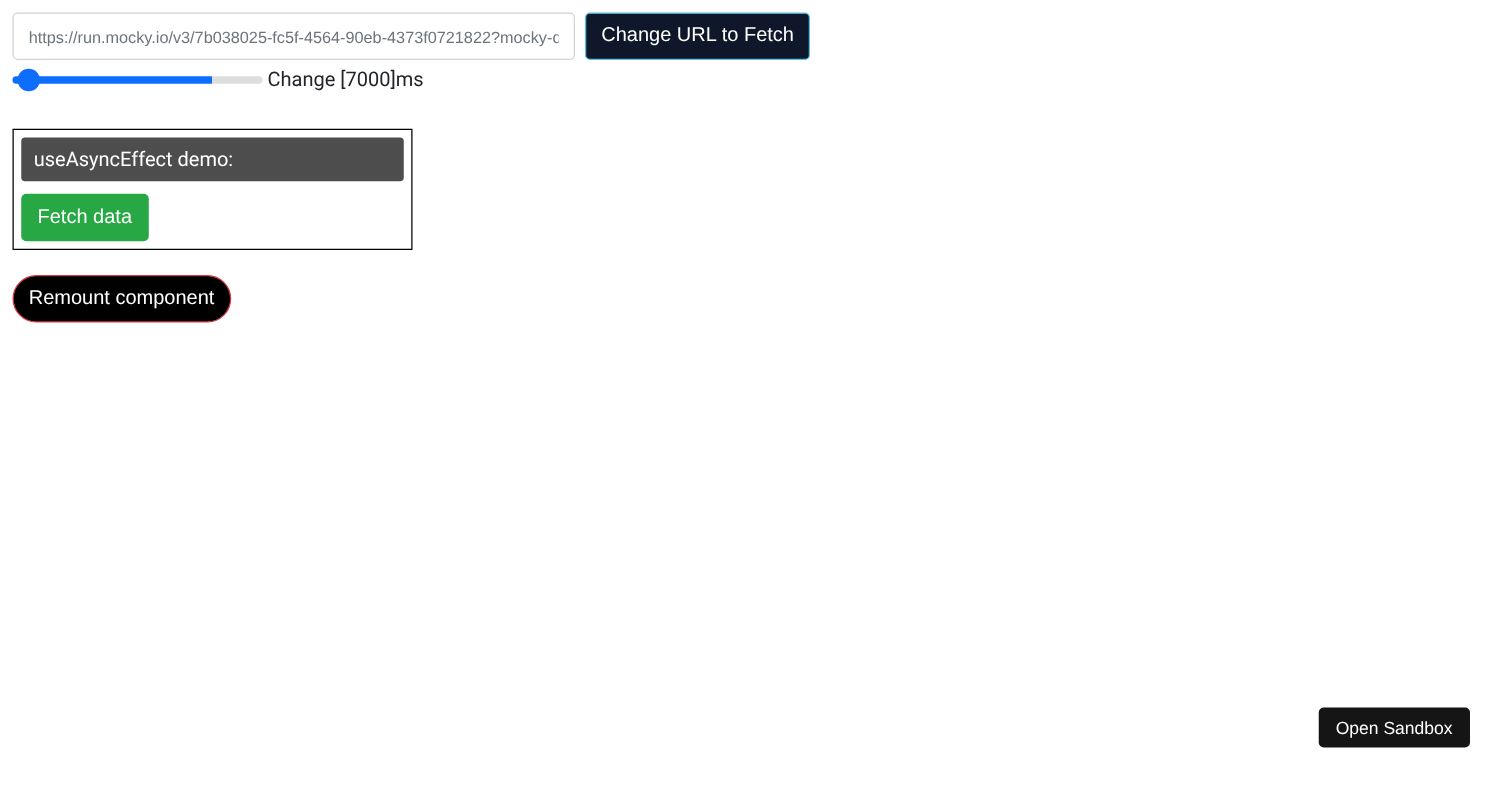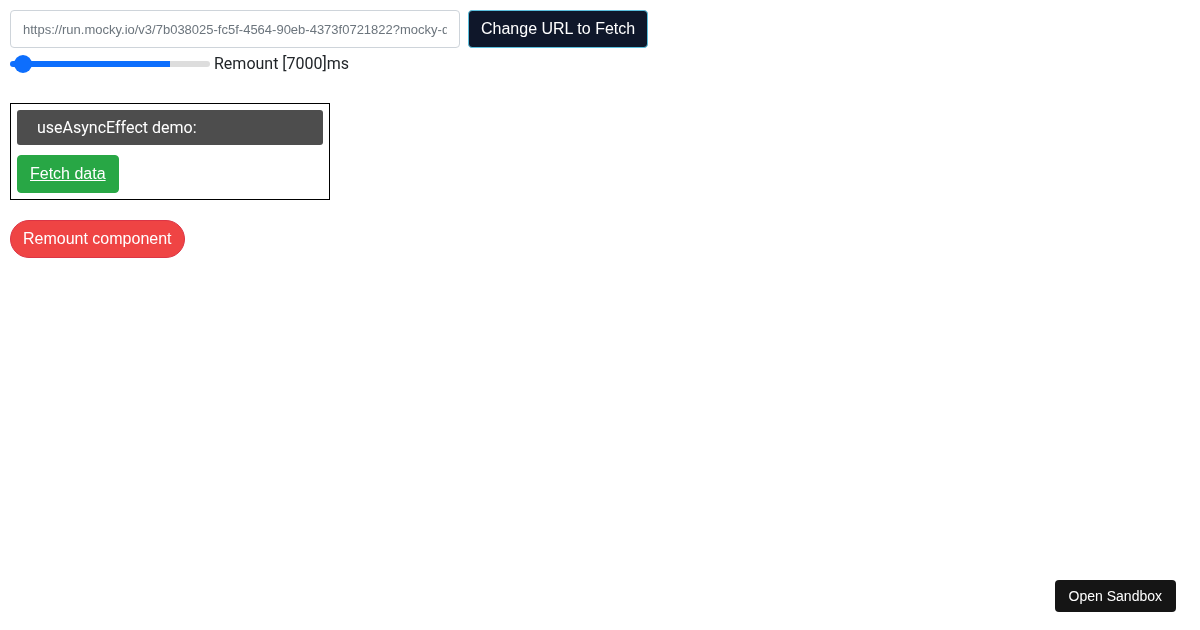--- a/index.html
+++ b/index.html
@@ -51,24 +51,23 @@
       border-radius: 4px;
       color: #fff;
     }
     .btn-info {
       background-color: #0f172a;
       border-color: #5bc0de;
     }
     .btn-success {
       background-color: #28a745;
       border-color: #28a745;
-      text-decoration: underline;
     }
     .btn-danger {
-      background-color: #ef4444;
+      background-color: #000000;
       border-color: #dc3545;
       border-radius: 19px;
     }
     .slider-row {
       display: flex;
       align-items: center;
       margin-bottom: 30px;
     }
     .slider {
       -webkit-appearance: none;
@@ -103,28 +102,28 @@
     }
     .demo-card {
       border: 1px solid #000;
       width: 320px;
       padding: 6px;
       margin-bottom: 20px;
     }
     .demo-header {
       background: #4d4d4d;
       color: #fff;
-      padding: 8px 20px;
+      padding: 8px 10px;
       font-size: 16px;
       border-radius: 3px;
       margin-bottom: 10px;
     }
     .open-sandbox {
       position: absolute;
-      bottom: 18px;
+      bottom: 32px;
       right: 24px;
       background: #151515;
       color: #fff;
       border: none;
       border-radius: 4px;
       padding: 8px 14px;
       font-size: 14px;
       cursor: pointer;
     }
   </style>
@@ -134,21 +133,21 @@
 
 
 <div class="top-row">
   <input type="text" class="url-input" placeholder="https://run.mocky.io/v3/7b038025-fc5f-4564-90eb-4373f0721822?mocky-delay=2s" style="">
   <button class="btn btn-info">Change URL to Fetch</button>
 </div>
 
 <div class="slider-row">
   <input type="range" class="slider" value="100" min="0" max="5000" style="background: linear-gradient(to right, rgb(13, 110, 253) 0%, rgb(13, 110, 253) 80%, rgb(221, 221, 221) 80%, rgb(221, 221, 221) 100%);">
   <span class="timeout-label">
-    <span>Remount [</span><span>7000</span><span>]ms</span>
+    <span>Change [</span><span>7000</span><span>]ms</span>
   </span>
 </div>
 
 <div class="demo-card">
   <div class="demo-header">useAsyncEffect demo:</div>
   <button class="btn btn-success">Fetch data</button>
 </div>
 
 <button class="btn btn-danger">Remount component</button>
 

